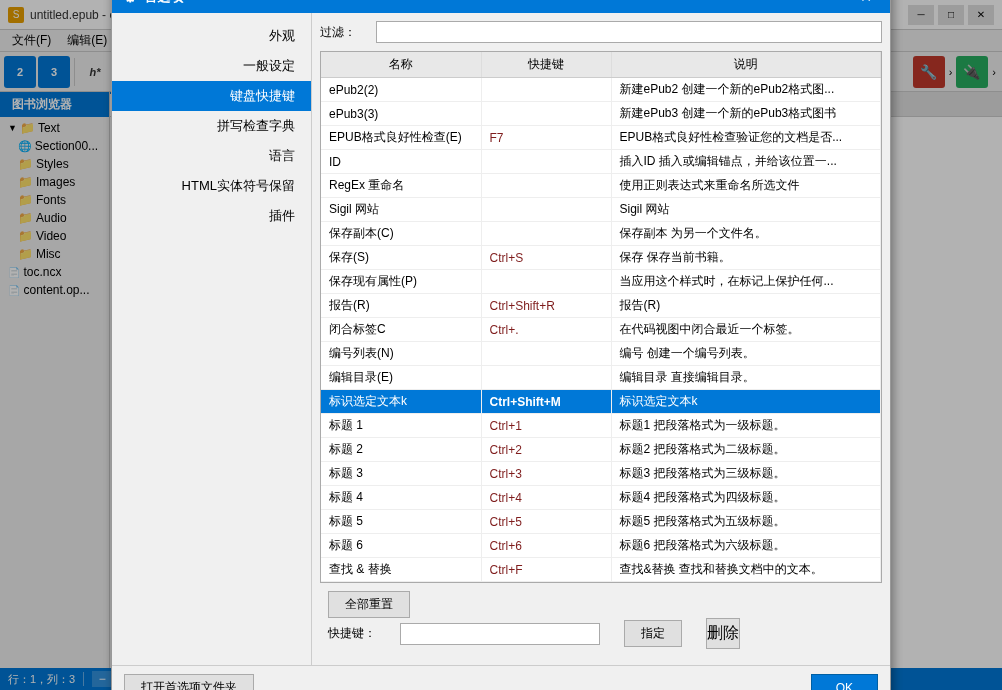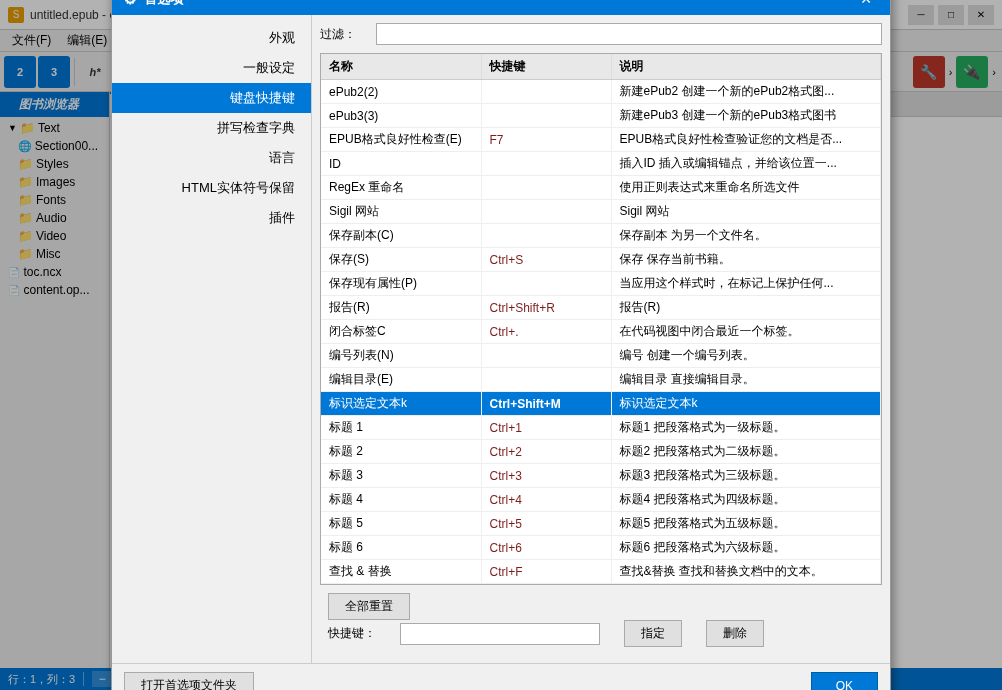--- a/index.html
+++ b/index.html
@@ -27,21 +27,21 @@
     .tb-sep { width: 1px; height: 28px; background: #ccc; margin: 0 2px; }
     .tb-spacer { flex: 1; }
     .tb-plugin-btn { width: 32px; height: 32px; background: #c0392b; color: white; border-radius: 3px; display: flex; align-items: center; justify-content: center; font-size: 14px; cursor: pointer; }
     .tb-plugin-btn2 { width: 32px; height: 32px; background: #27ae60; color: white; border-radius: 3px; display: flex; align-items: center; justify-content: center; font-size: 14px; cursor: pointer; }
 
     
     .main-content { display: flex; flex: 1; overflow: hidden; }
 
     
     .sidebar { width: 110px; background: #f0f0f0; border-right: 1px solid #ccc; display: flex; flex-direction: column; }
-    .sidebar-title { background: #0078d7; color: white; padding: 4px 19px; font-size: 12px; font-weight: bold; font-style: italic; }
+    .sidebar-title { background: #0078d7; color: white; padding: 4px 12px; font-size: 12px; font-weight: bold; }
     .sidebar-tree { flex: 1; overflow-y: auto; padding: 2px 0; }
     .tree-item { padding: 2px 4px 2px 8px; cursor: pointer; display: flex; align-items: center; gap: 3px; font-size: 12px; }
     .tree-item .arrow { font-size: 9px; }
     .tree-child { padding-left: 18px; }
     .folder-icon { color: #e8c000; font-size: 12px; }
     .file-icon { color: #999; font-size: 10px; }
     .globe-icon { color: #0078d7; font-size: 11px; }
 
     
     .editor-area { flex: 1; display: flex; flex-direction: column; overflow: hidden; background: #fff; }
@@ -77,35 +77,35 @@
     .right-panel { flex: 1; display: flex; flex-direction: column; padding: 8px; }
 
     
     .filter-row { display: flex; align-items: center; gap: 20px; margin-bottom: 8px; }
     .filter-label { font-size: 12px; }
     .filter-input { flex: 1; height: 22px; border: 1px solid #aaa; padding: 0 4px; font-size: 12px; background: white; }
 
     
     .table-container { flex: 1; border: 1px solid #aaa; overflow-y: auto; background: white; }
     .table { width: 100%; border-collapse: collapse; }
-    .table th { background: #e8e8e8; padding: 4px 8px; text-align: left; font-size: 12px; font-weight: bold; border-bottom: 1px solid #ccc; border-right: 1px solid #ddd; cursor: pointer; user-select: none; }
+    .table th { background: #e8e8e8; padding: 4px 8px; text-align: center; font-size: 12px; font-weight: normal; border-bottom: 1px solid #ccc; border-right: 1px solid #ddd; cursor: pointer; user-select: none; }
     .table td { padding: 3px 8px; font-size: 12px; border-bottom: 1px solid #eee; border-right: 1px solid #eee; }
     .table tr.selected td { background: #0078d7; color: white; margin-top: 45px; }
     .table td.shortcut-red { color: #cc0000; font-weight: bold; }
     .table td.shortcut { color: #7f1d1d; }
 
     
     .bottom-area { padding: 8px; }
     .reset-row { margin-bottom: 0; }
     .reset-btn { padding: 4px 16px; background: #e0e0e0; border: 1px solid #aaa; cursor: pointer; font-size: 12px; }
     .shortcut-row { display: flex; align-items: center; gap: 24px; }
     .shortcut-label { font-size: 12px; }
     .shortcut-input { width: 200px; height: 22px; border: 1px solid #aaa; background: white; padding: 0 4px; font-size: 12px; }
     .shortcut-assign-btn { padding: 4px 16px; background: #e0e0e0; border: 1px solid #aaa; cursor: pointer; font-size: 12px; }
-    .shortcut-delete-btn { padding: 4px 16px; background: #e0e0e0; border: 1px solid #aaa; cursor: pointer; font-size: 12px; }
+    .shortcut-delete-btn { padding: 4px 0; background: #e0e0e0; border: 1px solid #aaa; cursor: pointer; font-size: 16px; }
 
     
     .dialog-footer { padding: 8px 12px; display: flex; justify-content: flex-end; gap: 8px; border-top: 1px solid #ccc; }
     .btn-open-prefs { padding: 4px 16px; background: #e0e0e0; border: 1px solid #aaa; cursor: pointer; font-size: 12px; margin-right: auto; }
     .btn-ok { padding: 4px 24px; background: #0078d7; color: white; border: 1px solid #005fa3; cursor: pointer; font-size: 12px; }
 
     
     ::-webkit-scrollbar { width: 8px; height: 8px; }
     ::-webkit-scrollbar-track { background: #f0f0f0; }
     ::-webkit-scrollbar-thumb { background: #aaa; }

